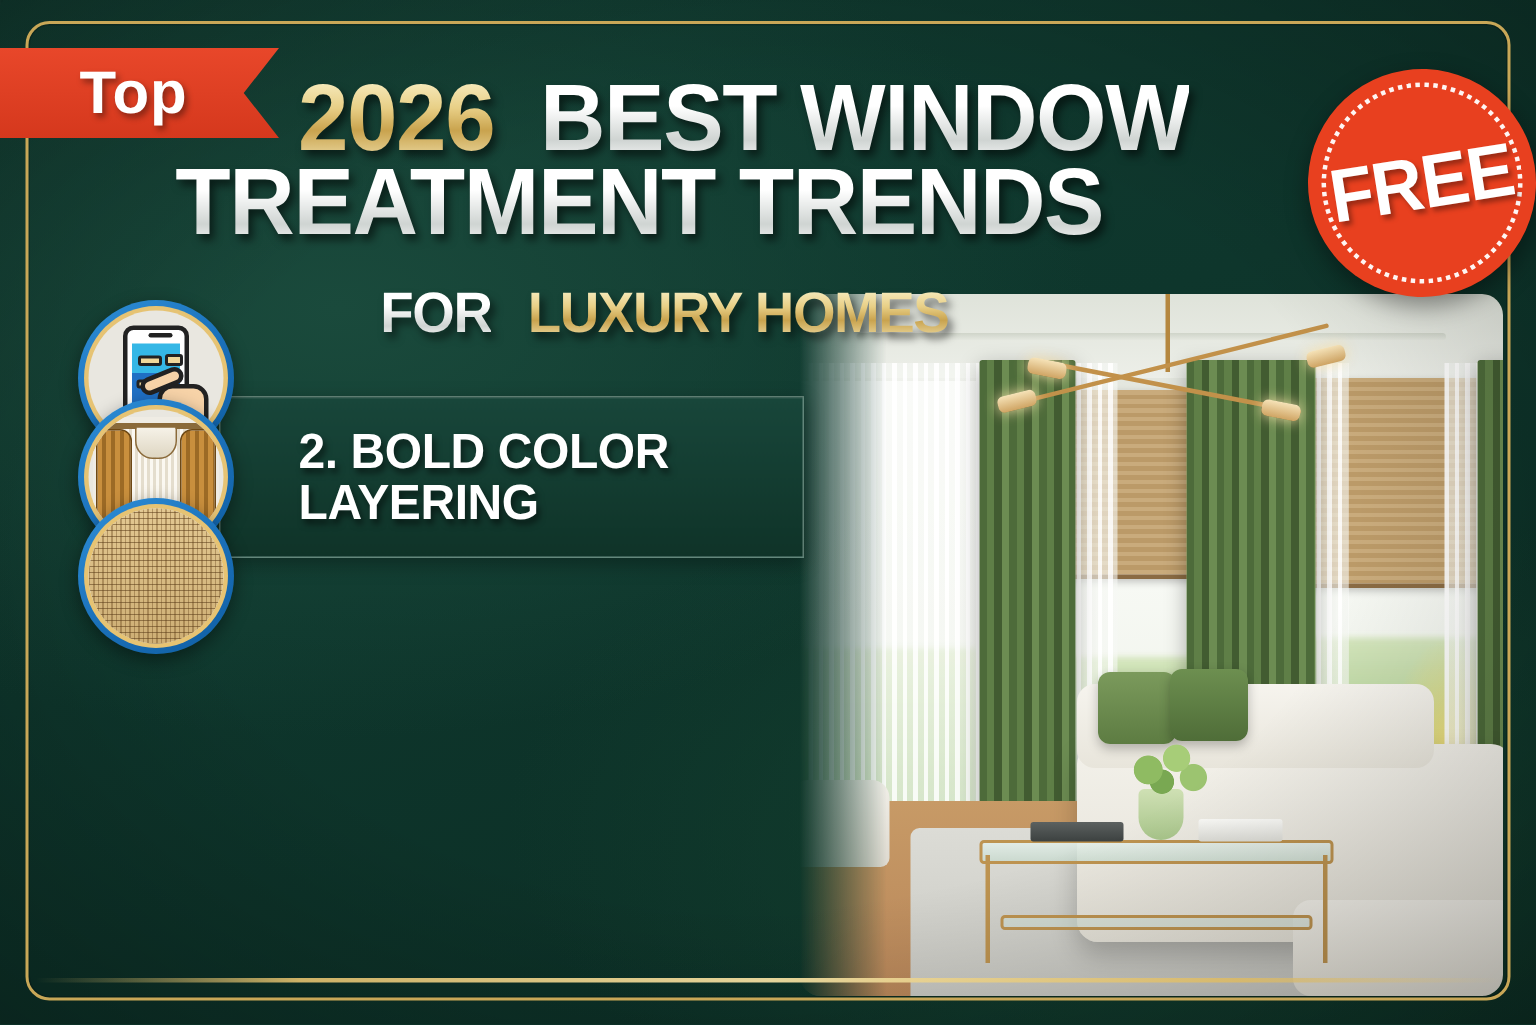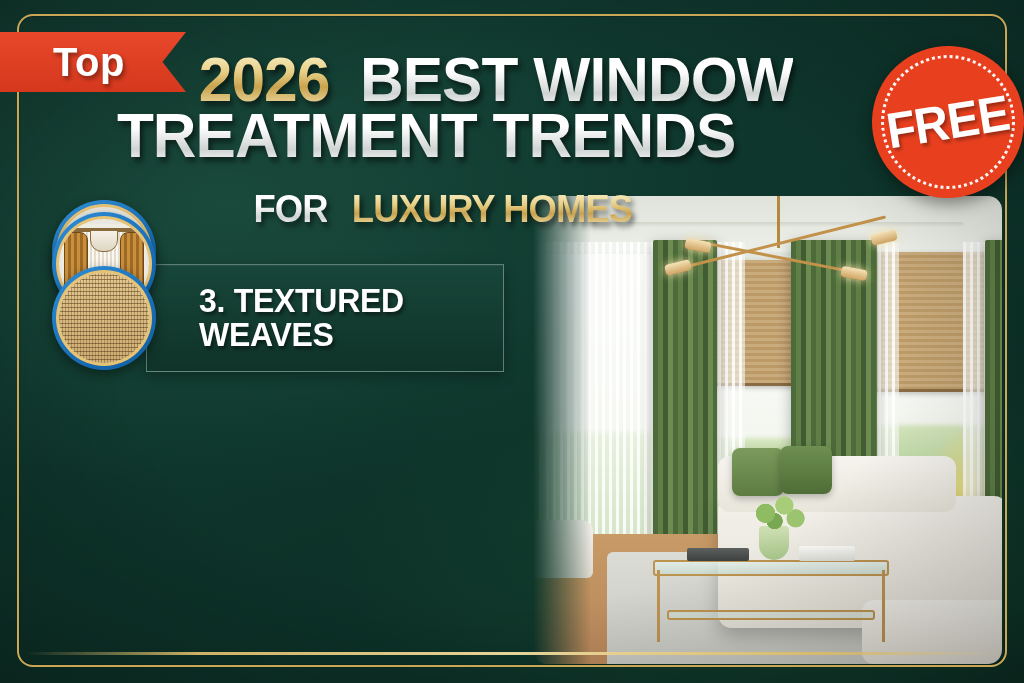--- a/index.html
+++ b/index.html
@@ -393,32 +393,32 @@
             <div class="ic-cur">
               <div class="rodr"></div>
               <div class="sheerm"></div>
               <div class="val"></div>
               <div class="pnl pl"></div>
               <div class="pnl pr"></div>
             </div>
           </div>
         </div>
       </div>
+      <div class="bar b2">
+        <div class="lbl">2. BOLD COLOR LAYERING</div>
+      </div>
     </div>
 
     <div class="item">
       <div class="circ">
         <div class="ring2">
           <div class="face">
             <div class="ic-weave"></div>
           </div>
         </div>
       </div>
-      <div class="bar b3">
-        <div class="lbl">3. TEXTURED WEAVES</div>
-      </div>
     </div>
 
   </div>
 
   <div class="goldline"></div>
 
 </div>
 
 </body></html>

